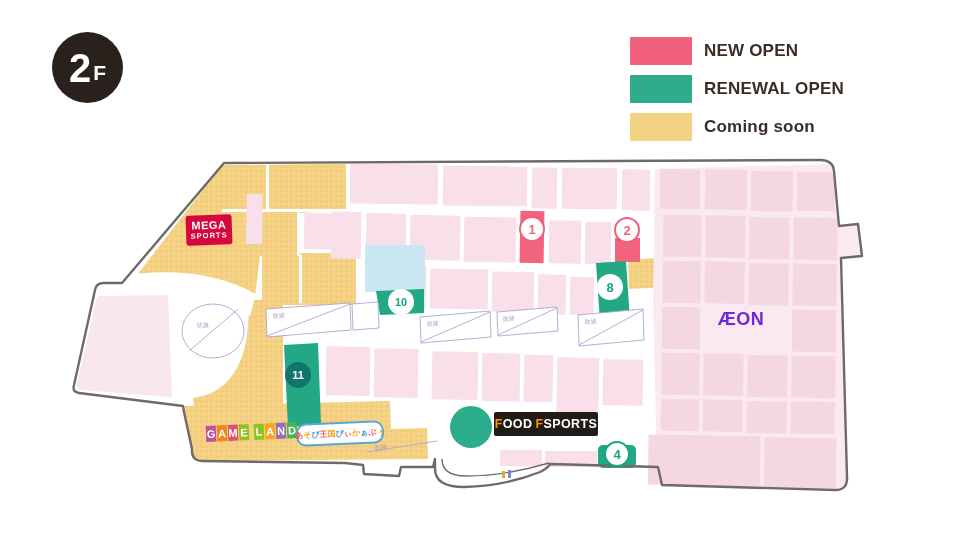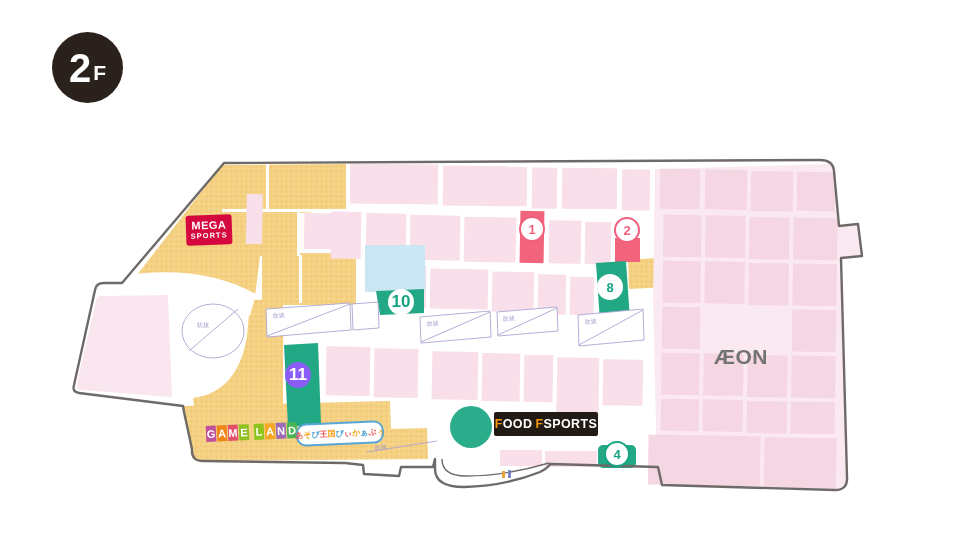--- a/index.html
+++ b/index.html
@@ -22,21 +22,21 @@
   .sw-coming{background:#F3D284;}
   .legend-label{font-size:17px;font-weight:800;color:#3A2D23;letter-spacing:.2px;}
 
   
   .mega{position:absolute;left:186px;top:215px;width:46px;height:30px;background:#D5073F;
         border-radius:3px;color:#fff;display:flex;flex-direction:column;align-items:center;
         justify-content:center;transform:rotate(-2deg);line-height:1;}
   .mega-l1{font-size:11px;font-weight:900;letter-spacing:.5px;}
   .mega-l2{font-size:7.5px;font-weight:900;letter-spacing:1px;margin-top:1px;}
   .aeon{position:absolute;left:703px;top:309px;width:76px;text-align:center;
-        font-size:21px;font-weight:700;color:#737373;letter-spacing:.5px;margin-top:36px;}
+        font-size:18px;font-weight:700;color:#6d28d9;letter-spacing:.5px;}
   .ff{position:absolute;left:494px;top:412px;width:104px;height:24px;background:#221B15;
       border-radius:2px;color:#fff;display:flex;align-items:center;justify-content:center;
       font-size:12.5px;font-weight:700;letter-spacing:.4px;}
   .ff-f{color:#F39800;}
   .gl{position:absolute;left:206px;top:424px;display:flex;transform:rotate(-2.5deg);}
   .gl span{display:inline-block;width:10px;height:16px;margin-right:1px;color:#fff;
            font-size:11px;font-weight:900;text-align:center;line-height:16px;}
   .gl span:nth-child(1){background:#C0509E;}
   .gl span:nth-child(2){background:#F08519;}
   .gl span:nth-child(3){background:#E2506B;}
@@ -52,23 +52,23 @@
   .asobi span:nth-child(3n+1){color:#E8544F;}
   .asobi span:nth-child(3n+2){color:#F5A31A;}
   .asobi span:nth-child(3n+3){color:#4FA0D0;}
 
   
   .marker{position:absolute;width:26px;height:26px;border-radius:50%;background:#fff;
           display:flex;align-items:center;justify-content:center;font-weight:700;
           font-size:13px;box-sizing:border-box;}
   .m-new{border:2px solid #F0607C;color:#F0607C;}
   .m-renew{color:#17A482;}
-  .m-renew-filled{background:#8b5cf6;color:#fff;}
+  .m-renew-filled{background:#0f766e;color:#fff;}
   .m-renew-outline{border:2px solid #17A482;color:#17A482;}
-  .m-sm{font-size:17px;}
+  .m-sm{font-size:11px;}
 </style>
 </head>
 <body>
 
 <div class="stage">
 
   <svg width="966" height="548" viewBox="0 0 966 548">
     <defs>
       <pattern id="goldTex" width="5" height="5" patternUnits="userSpaceOnUse">
         <rect width="5" height="5" fill="#F4D183"></rect>
@@ -197,20 +197,34 @@
     </g>
 
     <path fill="none" stroke="#6E6A68" stroke-width="2.4" stroke-linejoin="round" d="M 224,163 L 820,160 Q 833,160 834,171 L 839,226 L 858,224 L 862,256 L 841,258 L 847,477 Q 848,490 835,490 L 662,485 L 658,467 L 550,464 Q 548,468 540,472 Q 505,486 464,487 Q 435,487 435,469 L 435,459 L 433,467 L 401,467 L 399,476 L 364,474 L 363,465 L 345,463 L 203,461 Q 191,461 192,449 L 184,412 L 183,406 L 79,393 Q 72,392 74,385 L 95,290 Q 96,283 104,283 L 122,283 Z"></path>
   </svg>
 
   <div class="badge">
     <span class="badge-num">2</span>
     <span class="badge-suf">F</span>
   </div>
 
+  <div class="legend">
+    <div class="legend-row">
+      <span class="swatch sw-new"></span>
+      <span class="legend-label">NEW OPEN</span>
+    </div>
+    <div class="legend-row">
+      <span class="swatch sw-renew"></span>
+      <span class="legend-label">RENEWAL OPEN</span>
+    </div>
+    <div class="legend-row">
+      <span class="swatch sw-coming"></span>
+      <span class="legend-label">Coming soon</span>
+    </div>
+  </div>
 
   <div class="mega">
     <span class="mega-l1">MEGA</span>
     <span class="mega-l2">SPORTS</span>
   </div>
   <div class="aeon">ÆON</div>
   <div class="ff">
     <span class="ff-f">F</span>
       <span>OOD</span>
       <span style="width:3px"></span>

